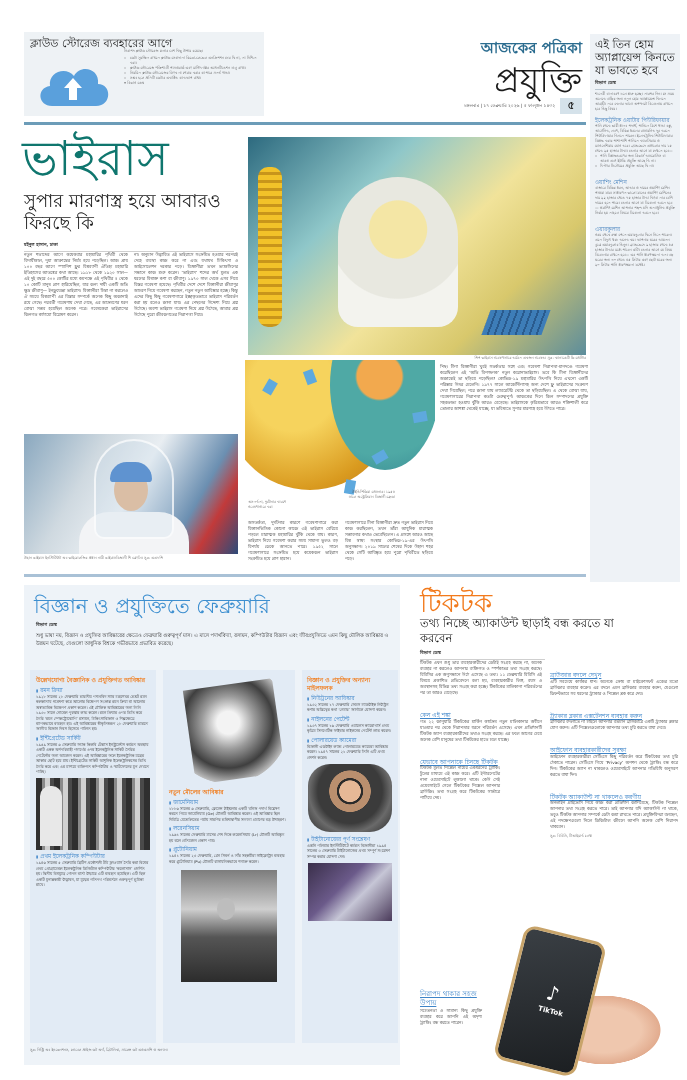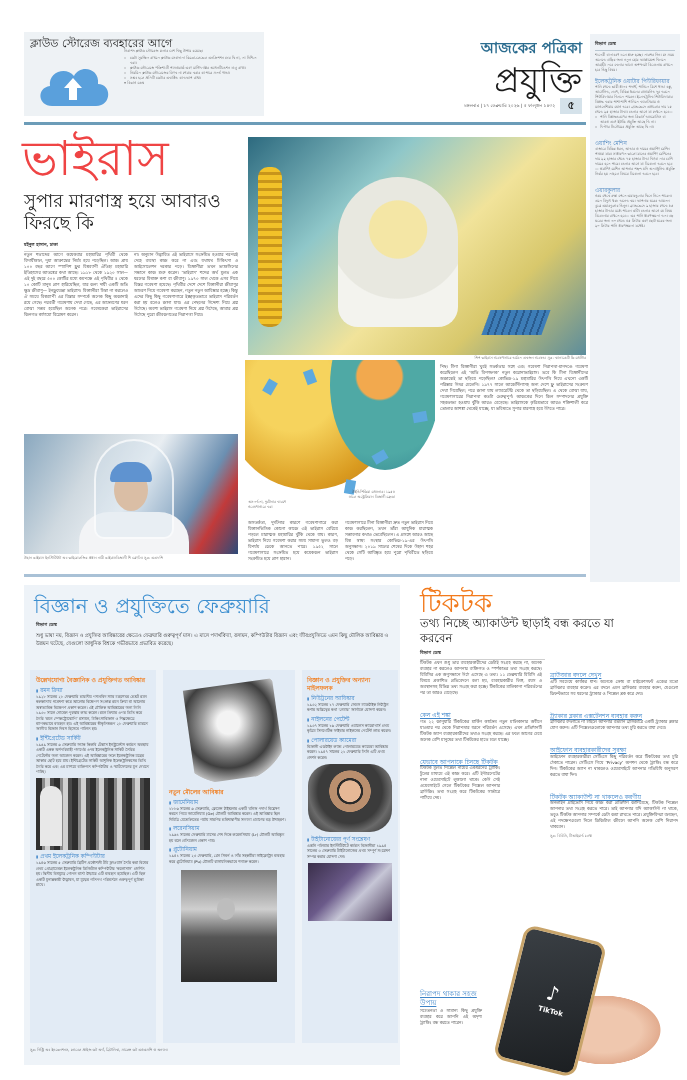--- a/index.html
+++ b/index.html
@@ -29,21 +29,21 @@
   
   #sidebar { left: 590px; top: 34px; width: 90px; height: 548px; background: #eef2f6; padding: 4px 5px; }
   #sidebar-title { font-size: 11px; line-height: 13px; color: #1a1a1a; }
   .side-sub { font-size: 5.6px; color: #4c86c0; margin-top: 5px; line-height: 7px; }
   .side-list { list-style: none; }
   .side-list li { padding-left: 5px; position: relative; }
   .side-list li::before { content: "»"; position: absolute; left: 0; }
   .side-rule { height: 1px; background: #b9c7d2; margin: 2px 0; }
 
   
-  #virus-head { left: 22px; top: 132px; font-size: 48px; line-height: 52px; color: #ef4444; font-family: "DejaVu Serif", serif; }
+  #virus-head { left: 22px; top: 132px; font-size: 48px; line-height: 52px; color: #0f766e; font-family: "DejaVu Serif", serif; }
   #virus-deck { left: 24px; top: 190px; width: 220px; font-size: 18px; line-height: 22px; color: #1a1a1a; font-family: "DejaVu Serif", serif; }
   #virus-byline { left: 24px; top: 242px; width: 210px; border-bottom: 1px solid #cfcfcf; padding-bottom: 2px; }
   #virus-col1 { left: 24px; top: 252px; width: 104px; }
   #virus-col2 { left: 134px; top: 252px; width: 104px; }
   #photo-lab-main { left: 248px; top: 137px; width: 338px; height: 218px; background: linear-gradient(135deg, #2d6a7f 0%, #8fc7c9 30%, #f1e39a 55%, #d8c86c 75%, #5c8d9c 100%); overflow: hidden; }
   #photo-lab-main .suit { position: absolute; left: 90px; top: 40px; width: 120px; height: 150px; border-radius: 60px 60px 20px 20px; background: radial-gradient(circle at 50% 35%, #f4e6a5 0 25%, #e8e8e0 26% 60%, #f3f3ee 61%); }
   #photo-lab-main .coil { position: absolute; left: 10px; top: 30px; width: 24px; height: 160px; background: repeating-linear-gradient(180deg, #f2c229 0 5px, #c8951b 5px 8px); border-radius: 10px; }
   #photo-lab-main .rack { position: absolute; right: 40px; bottom: 20px; width: 60px; height: 25px; background: repeating-linear-gradient(90deg, #3d7db8 0 5px, #2a5b8e 5px 7px); transform: skewX(-20deg); }
   #virus-illus { left: 245px; top: 360px; width: 190px; height: 140px; overflow: hidden; }
   #virus-illus .sphere { position: absolute; left: -20px; top: -40px; width: 170px; height: 170px; border-radius: 50%; background: radial-gradient(circle at 40% 40%, #f6d35d 0 30%, #d99a1f 70%, #b8741b 100%); }
@@ -117,20 +117,21 @@
   </ul>
 </div>
 
 <div id="brand" class="abs">আজকের পত্রিকা</div>
 <div id="section-title" class="abs">প্রযুক্তি</div>
 <div id="dateline" class="abs">মঙ্গলবার | ১৭ ফেব্রুয়ারি ২০২৬ | ৫ ফাল্গুন ১৪৩২</div>
 <div id="page-no" class="abs">৫</div>
 <div id="top-rule" class="abs"></div>
 
 <div id="sidebar" class="abs">
+  <div id="sidebar-title">এই তিন হোম অ্যাপ্লায়েন্স কিনতে যা ভাবতে হবে</div>
   <div class="byline" style="margin-top:3px">বিভাগ ডেস্ক</div>
   <div class="side-rule"></div>
   <div class="small">শ্যতেরী বাতাবরণ চলে শুরু হচ্ছে। তারপর দিন। সে সময় অনেকে বাড়ির জন্য নতুন হোম অ্যাপ্লায়েন্স কিনতে আগ্রহী। তবে কেনার আগে অপশনটে বিবেচনায় রাখতে হবে কিছু বিষয়।</div>
   <div class="side-sub">ইলেকট্রনিক ওয়াটার পিউরিফায়ার</div>
   <div class="small">পানি থেকে ভারী ধাতব পদার্থ, পানিতে মিশে থাকা বস্তু, আর্সেনিক, লবণ, বিভিন্ন ধরনের রাসায়নিক দূর করতে পিউরিফায়ার কিনতে পারেন। ইলেকট্রনিক পিউরিফায়ার বিশুদ্ধ করার পাশাপাশি পানিতে ক্যালসিয়াম ও ম্যাগনেশিয়াম যোগ করে। ব্র্যান্ডভেদে এগুলোর দাম ১৫ থেকে ২৫ হাজার টাকা। কেনার আগে যা দেখতে হবে—</div>
   <ul class="side-list small">
     <li>পানি বিশুদ্ধকরণের জন্য রিভার্স অসমোসিস বা আরও এবং ইউভি প্রযুক্তি আছে কি না।</li>
     <li>ফিল্টার সিস্টেমের প্রযুক্তি আছে কি না।</li>
   </ul>
   <div class="side-sub" style="margin-top:10px">ওয়াশিং মেশিন</div>

